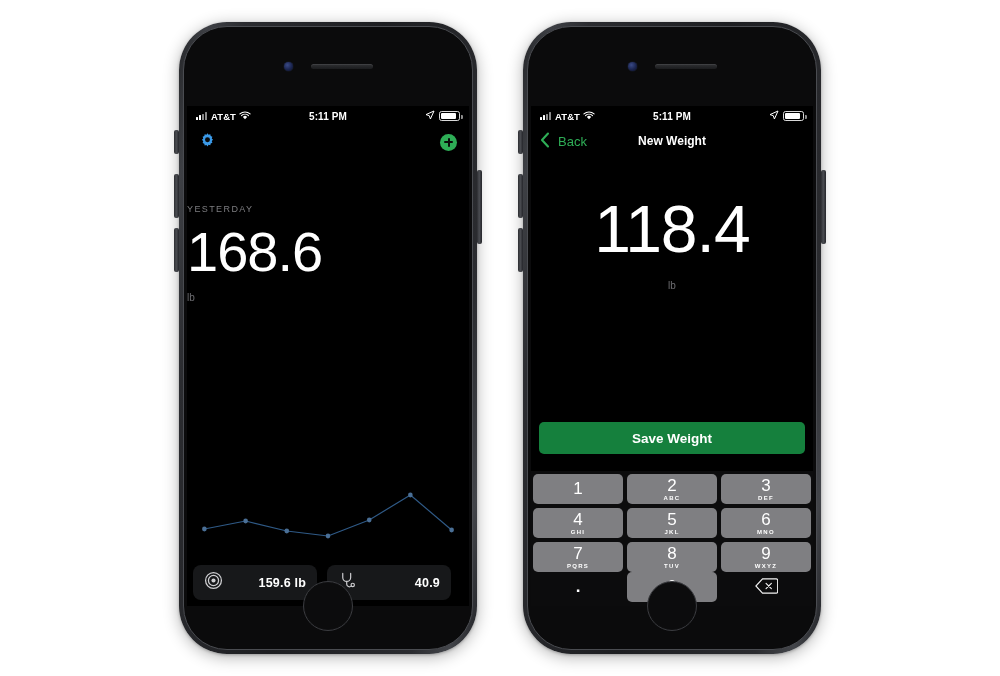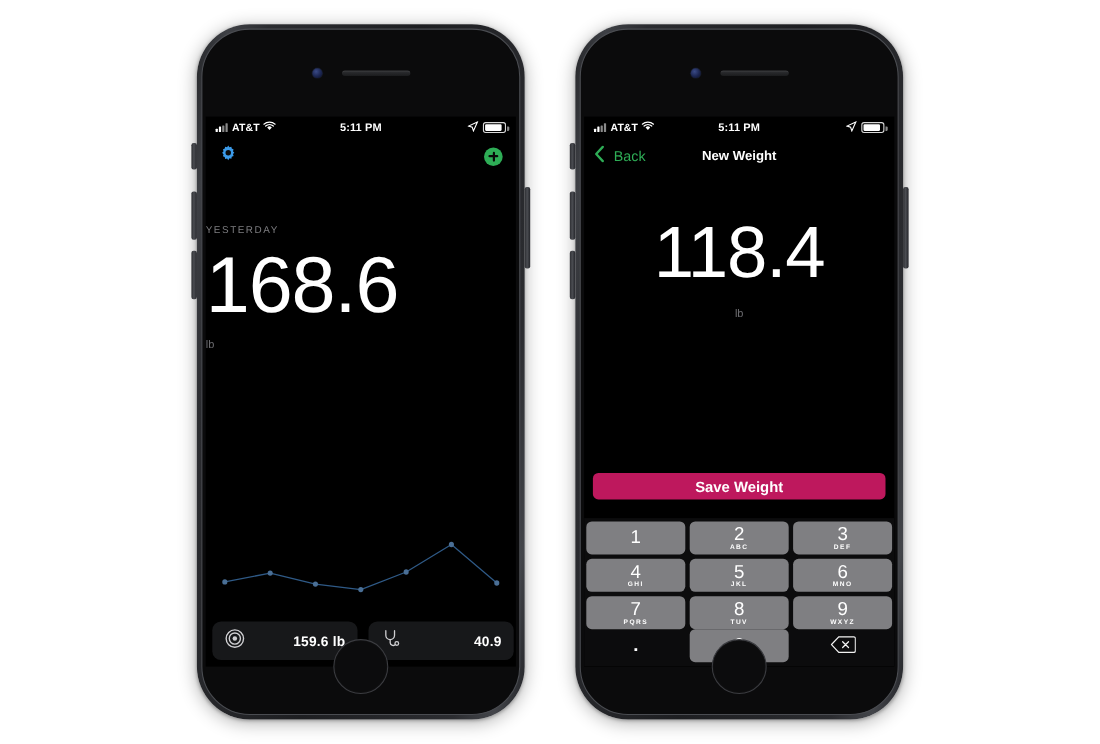--- a/index.html
+++ b/index.html
@@ -175,21 +175,21 @@
     padding-top: 46px;
   }
   .hero-label {
     color: #7d7d80;
     font-size: 9px;
     letter-spacing: 1.4px;
     font-weight: normal;
   }
   .hero-value {
     color: #ffffff;
-    font-size: 72px;
+    font-size: 56px;
     line-height: 1.0;
     font-weight: normal;
     letter-spacing: -1px;
     margin-top: 10px;
   }
   .hero-unit {
     color: #6e6e72;
     font-size: 10px;
     margin-top: 12px;
   }
@@ -199,21 +199,21 @@
     position: absolute;
     left: 0; right: 0;
     bottom: 47px;
     height: 100px;
   }
   .chart-wrap svg { display: block; width: 100%; height: 100%; }
 
   
   .stats {
     position: absolute;
-    left: 6px; right: 2px;
+    left: 6px; right: 18px;
     bottom: 6px;
     display: flex;
     gap: 10px;
   }
   .stat {
     flex: 1;
     height: 35px;
     background: #17181a;
     border-radius: 8px;
     display: flex;
@@ -258,22 +258,22 @@
     font-weight: normal;
     letter-spacing: -1px;
   }
   .hero2-unit { color: #6e6e72; font-size: 10px; margin-top: 18px; }
 
   
   .save-btn {
     position: absolute;
     left: 8px; right: 8px;
     bottom: 152px;
-    height: 24px;
-    background: #be185d;
+    height: 32px;
+    background: #15803d;
     border-radius: 5px;
     display: flex; align-items: center; justify-content: center;
     color: #fff;
     font-size: 13.5px;
     font-weight: bold;
     border: none;
     cursor: pointer;
   }
 
   

